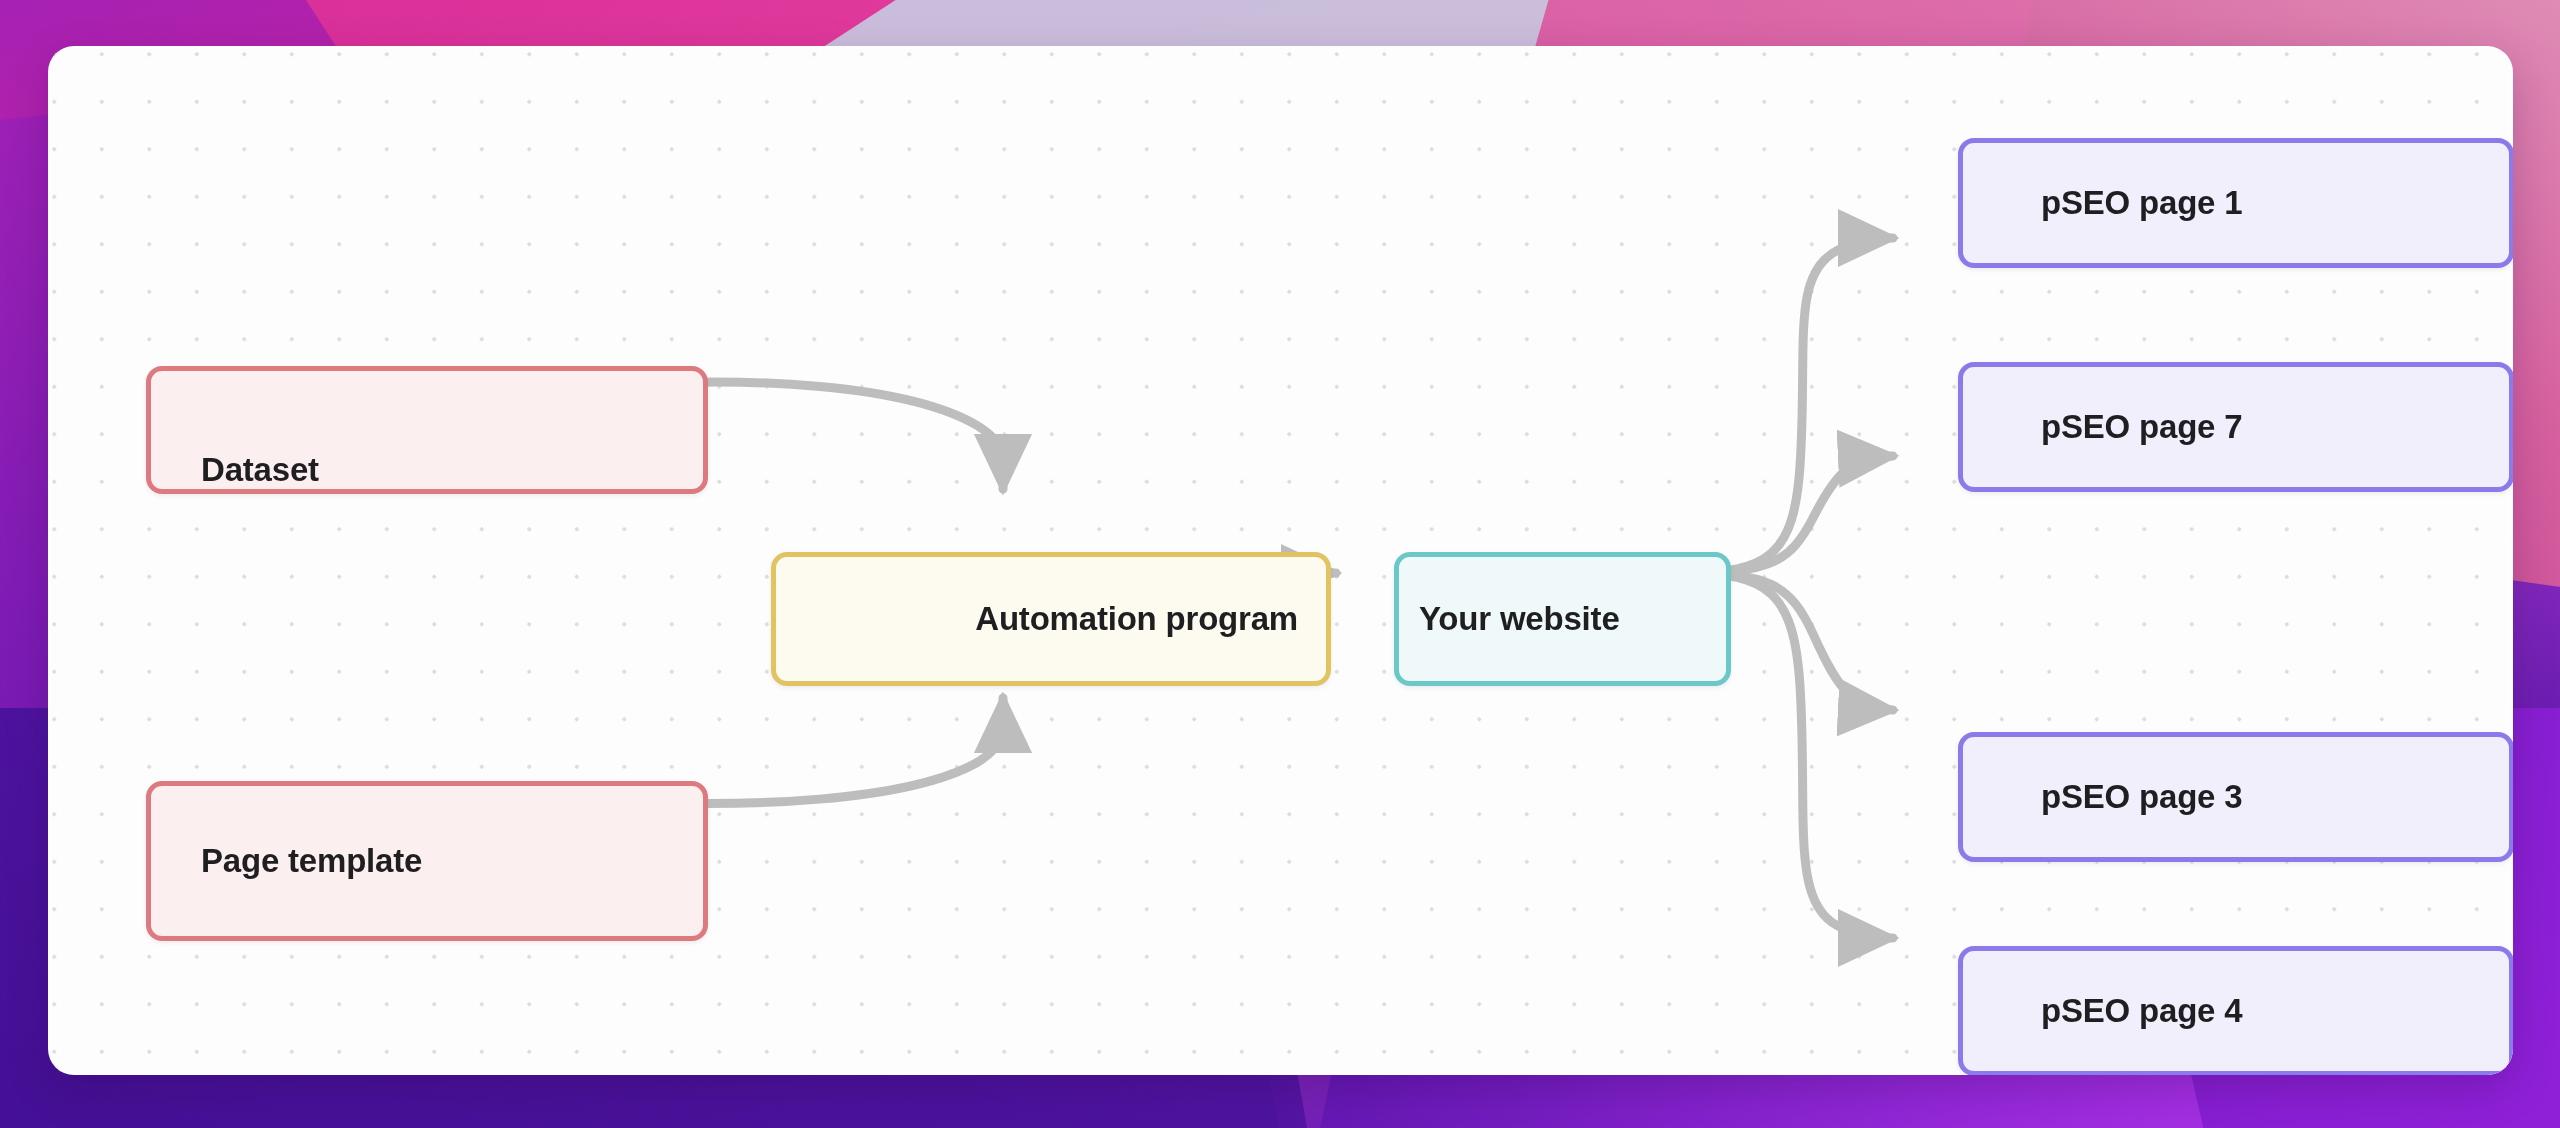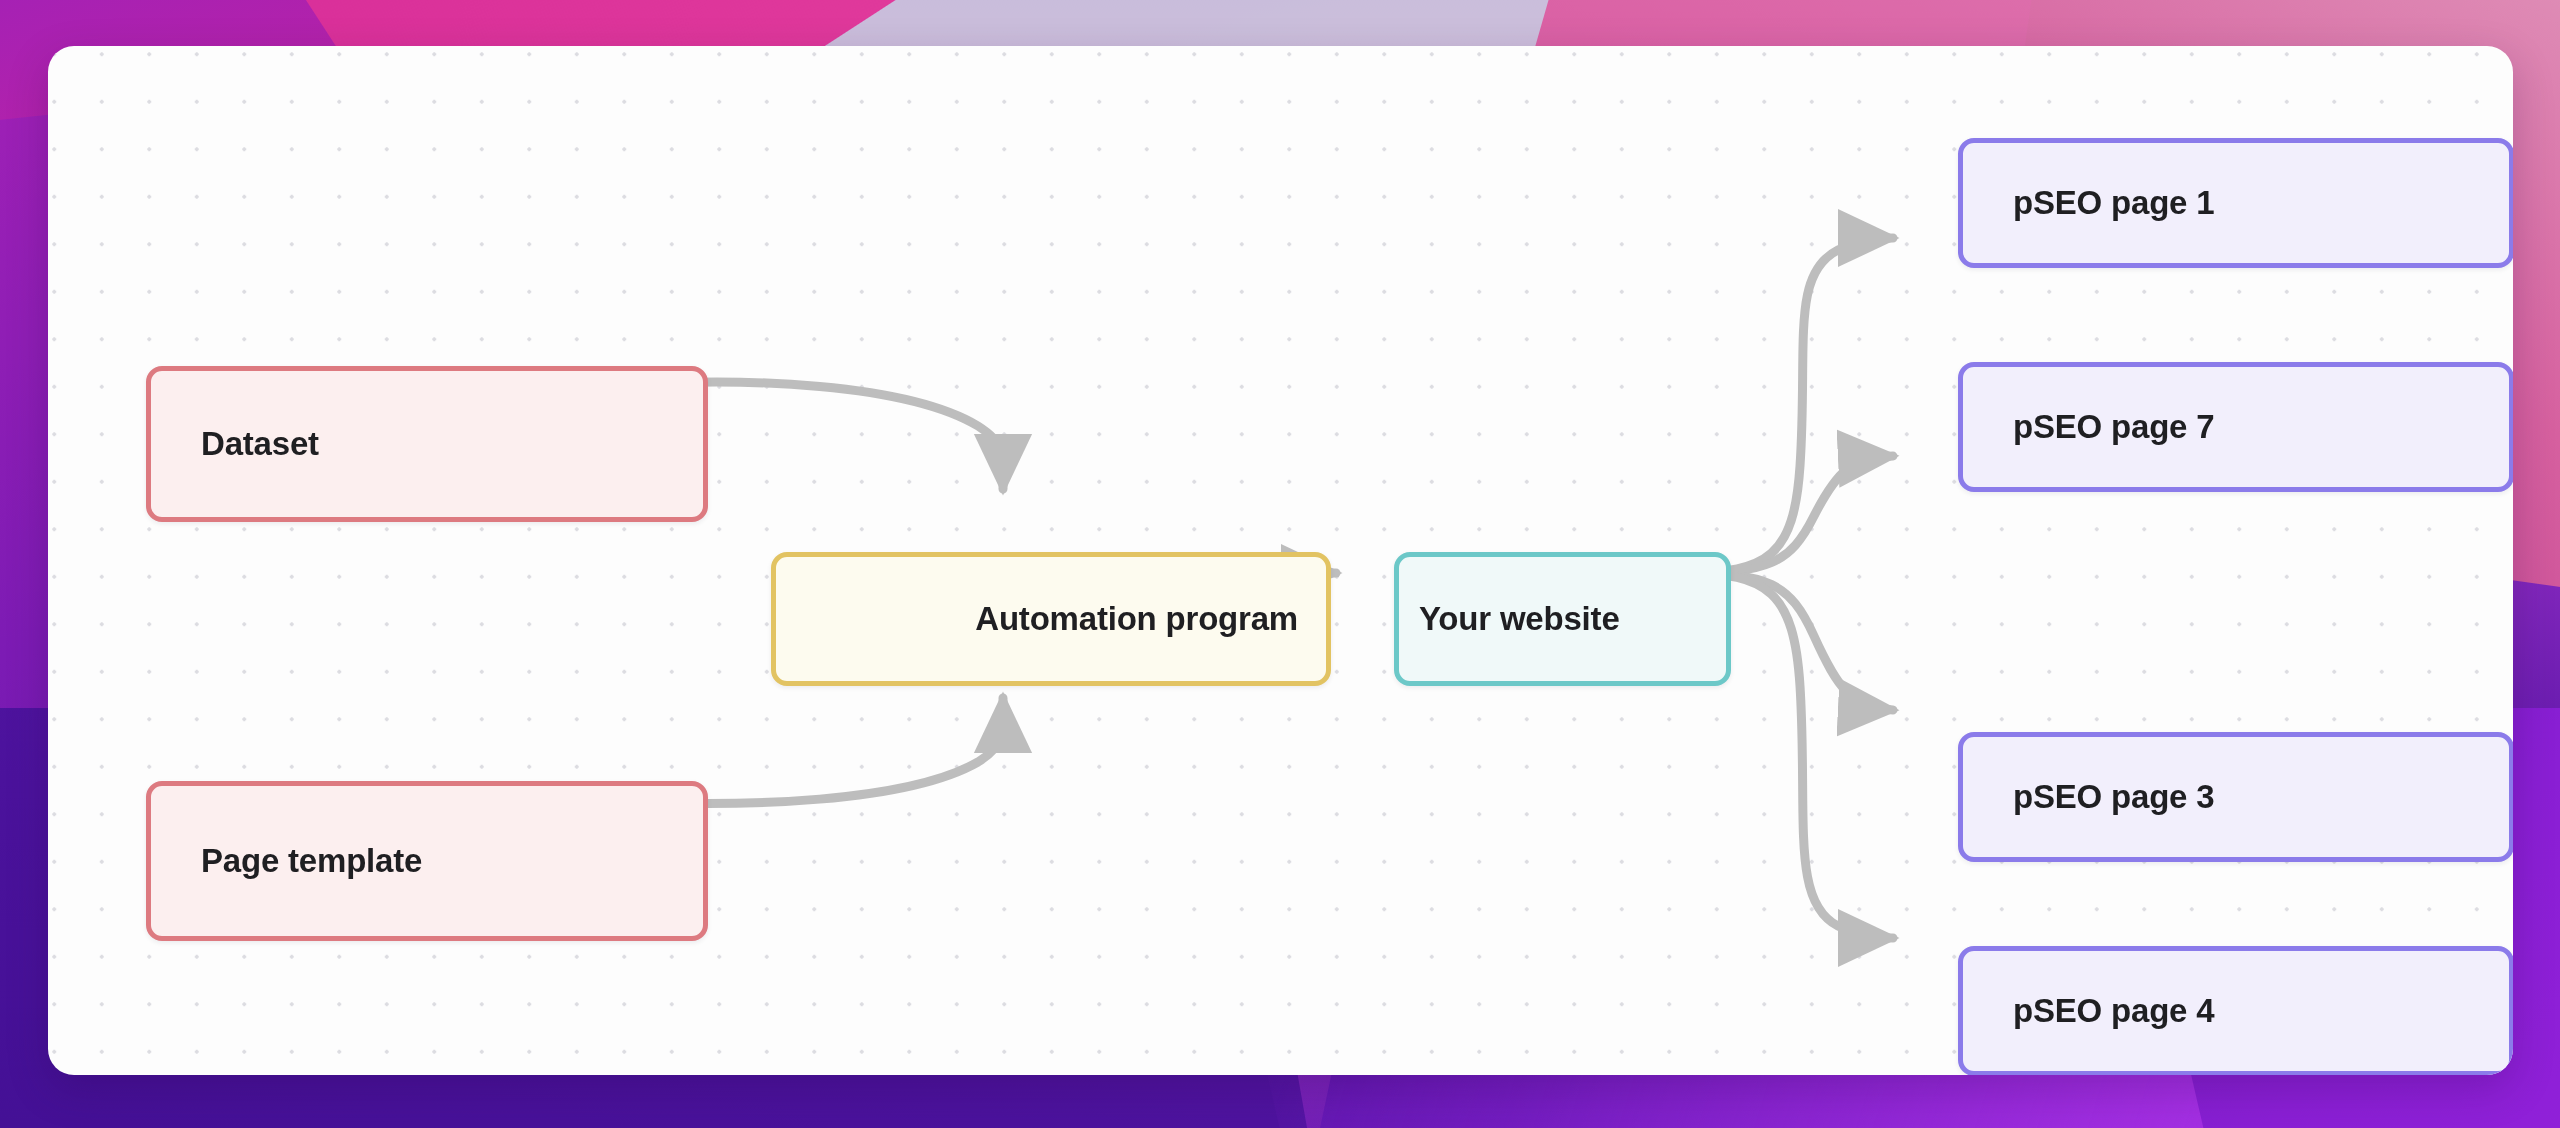--- a/index.html
+++ b/index.html
@@ -155,25 +155,25 @@
   .node-site {
     border-width: 5px;
     border-color: #6CC8C8;
     background: #F0F9F9;
     padding: 0 20px;
   }
   .node-page {
     border-width: 5px;
     border-color: #8B7BEA;
     background: #F2EFFC;
-    padding-left: 50px;
+    padding-left: 78px;
     justify-content: flex-start;
   }
 
-  #node-dataset        { left: 98px;  top: 320px; width: 562px; height: 156px; }
+  #node-dataset        { left: 98px;  top: 320px; width: 562px; height: 128px; align-items: flex-end; }
   #node-page-template  { left: 98px;  top: 735px; width: 562px; height: 160px; }
   #node-automation     { left: 723px; top: 506px; width: 560px; height: 134px; }
   #node-website        { left: 1346px;top: 506px; width: 337px; height: 134px; }
 
   #node-pseo-1 { left: 1910px; top: 92px;  width: 556px; height: 130px; }
   #node-pseo-2 { left: 1910px; top: 316px; width: 556px; height: 130px; }
   #node-pseo-3 { left: 1910px; top: 686px; width: 556px; height: 130px; }
   #node-pseo-4 { left: 1910px; top: 900px; width: 556px; height: 130px; }
 </style>
 </head>

